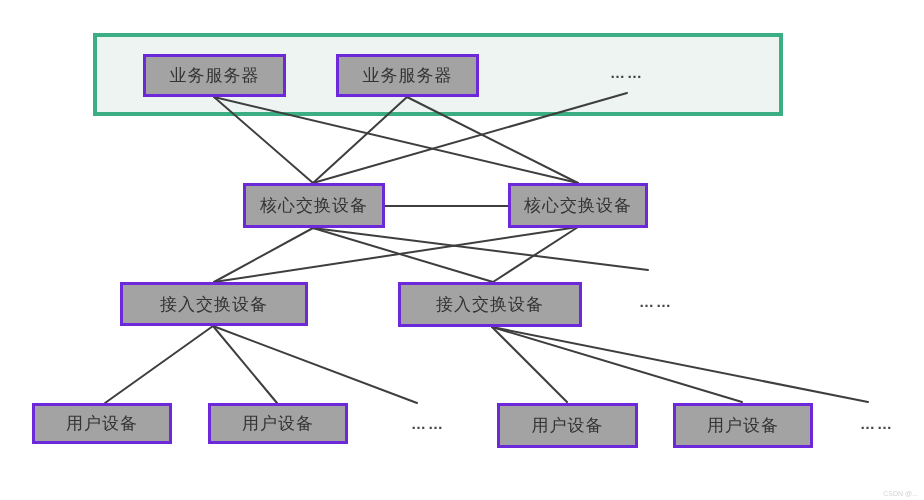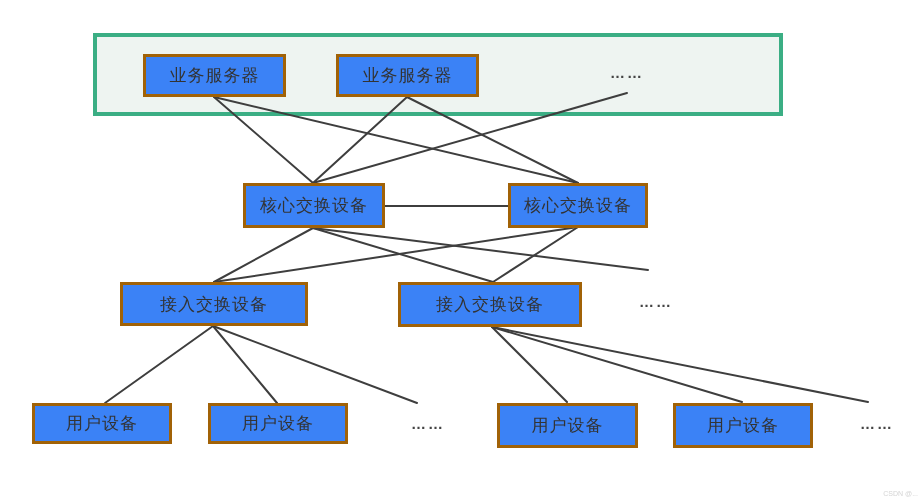--- a/index.html
+++ b/index.html
@@ -14,22 +14,22 @@
     position:absolute;left:0;top:0;width:924px;height:500px;
     z-index:2;pointer-events:none;
   }
   .node{
     position:absolute;
     box-sizing:border-box;
     display:flex;align-items:center;justify-content:center;
     z-index:3;
   }
   .node.box{
-    border:3px solid #a16207;
-    background:#3b82f6;
+    border:3px solid #6d28d9;
+    background:#a3a3a3;
     color:#333333;
     font-size:17px;
     letter-spacing:1px;
     white-space:nowrap;
   }
   .node.group{
     border:4px solid #3bae84;
     background:#eef4f1;
     z-index:1;
   }

